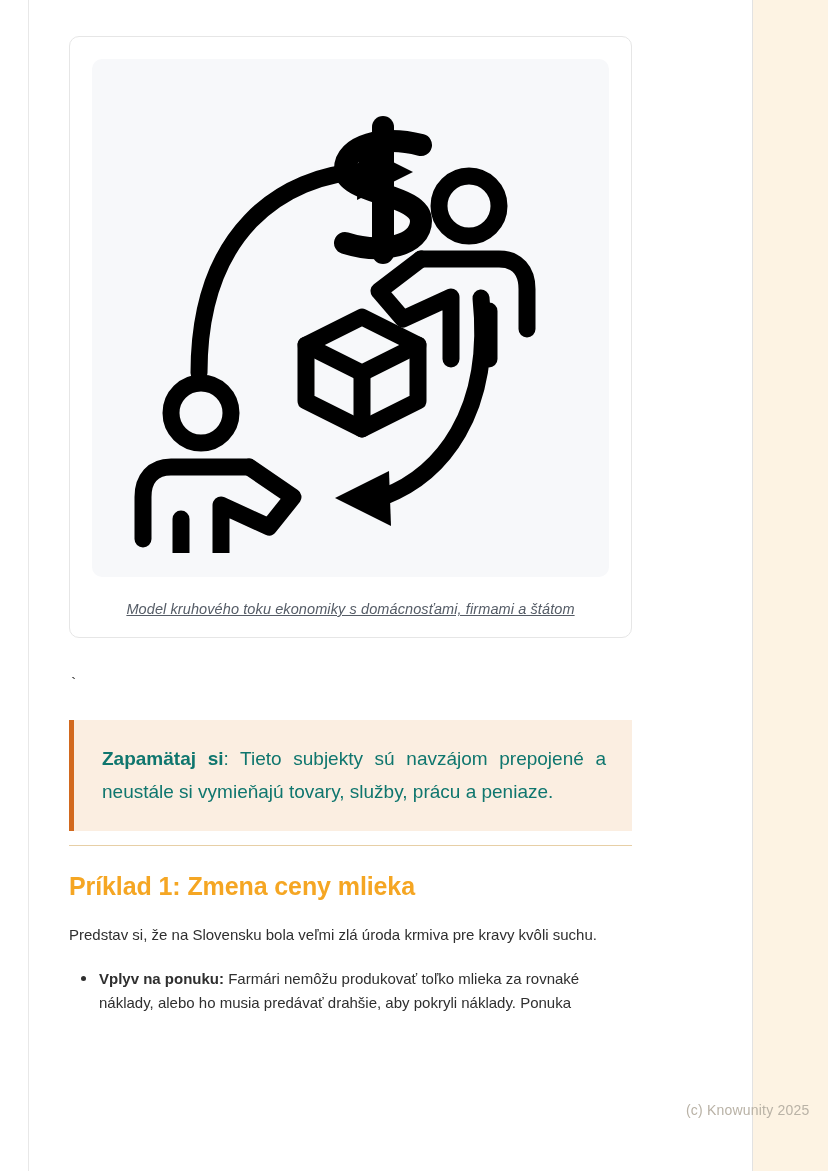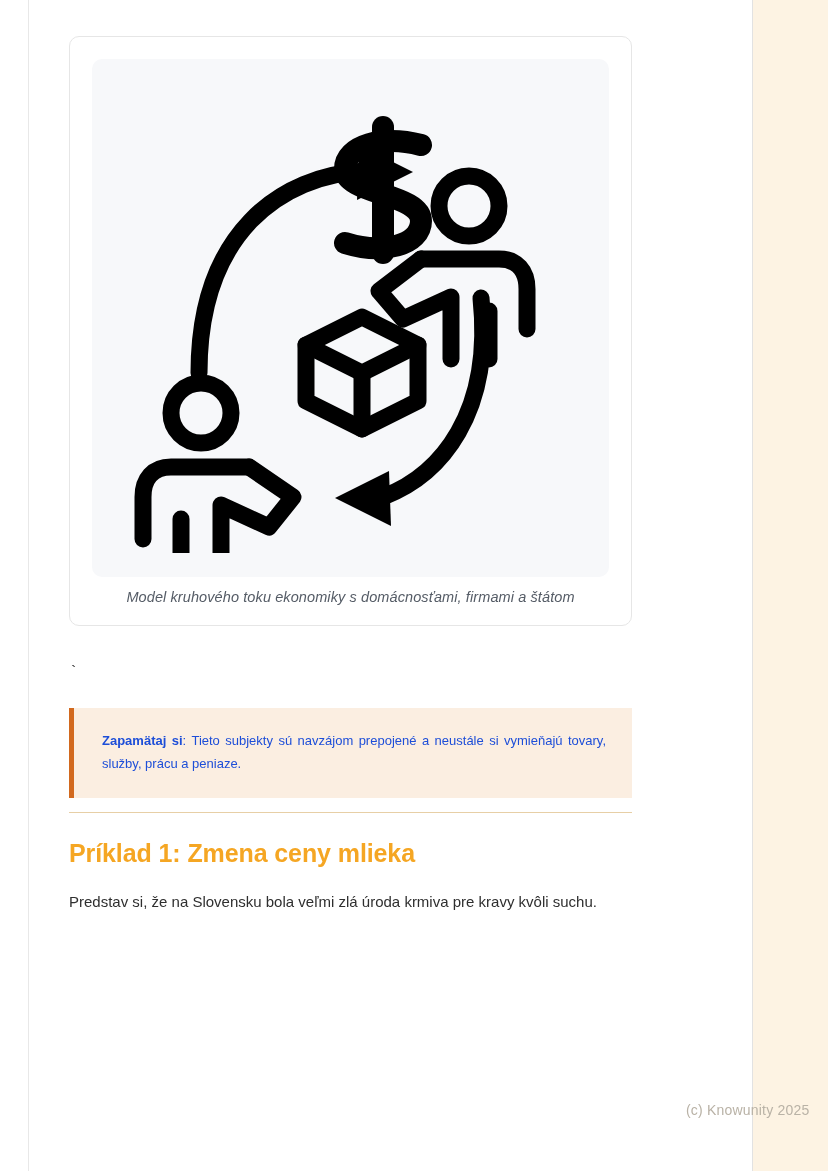--- a/index.html
+++ b/index.html
@@ -65,48 +65,49 @@
     height: 518px;
     display: flex;
     align-items: center;
     justify-content: center;
     overflow: hidden;
   }
   .figure-inner svg {
     display: block;
   }
   .figure-caption {
-    margin-top: 12px;
+    margin-top: 24px;
     margin-bottom: 6px;
     text-align: center;
     font-style: italic;
     font-size: 14.5px;
     color: #555c66;
     letter-spacing: .1px;
+    text-decoration: underline;
   }
 
   
   .stray-mark {
     margin-top: 38px;
     font-size: 15px;
     color: #3a3a3a;
     height: 18px;
     font-family: "Liberation Mono", monospace;
   }
 
   
   .callout {
     margin-top: 26px;
     background: #fbeee1;
     border-left: 5px solid #d2691e;
     padding: 22px 26px 22px 28px;
     box-sizing: border-box;
     width: 563px;
-    color: #1d4ed8;
-    font-size: 13px;
+    color: #0f766e;
+    font-size: 19px;
     line-height: 1.75;
     text-align: justify;
   }
   .callout b { font-weight: 700; }
 
   
   h2.section-title {
     font-size: 29px;
     line-height: 1.25;
     color: #f5a623;
@@ -230,17 +231,20 @@
     <b>Zapamätaj si</b><span>:</span><span> Tieto subjekty sú navzájom prepojené a neustále si vymieňajú tovary, služby, prácu a peniaze.</span>
   </div>
 
   <div class="section-rule"></div>
 
   <h3 class="sub-title">Príklad 1: Zmena ceny mlieka</h3>
 
   <p class="body-text">Predstav si, že na Slovensku bola veľmi zlá úroda krmiva pre kravy kvôli suchu.</p>
 
   <ul class="bullets">
+    <li>
+      <b>Vplyv na ponuku:</b><span> Farmári nemôžu produkovať toľko mlieka za rovnaké náklady, alebo ho musia predávať drahšie, aby pokryli náklady. Ponuka</span>
+    </li>
   </ul>
 
 </div>
 
 <div class="watermark">(c) Knowunity 2025</div>
 
 </body></html>

